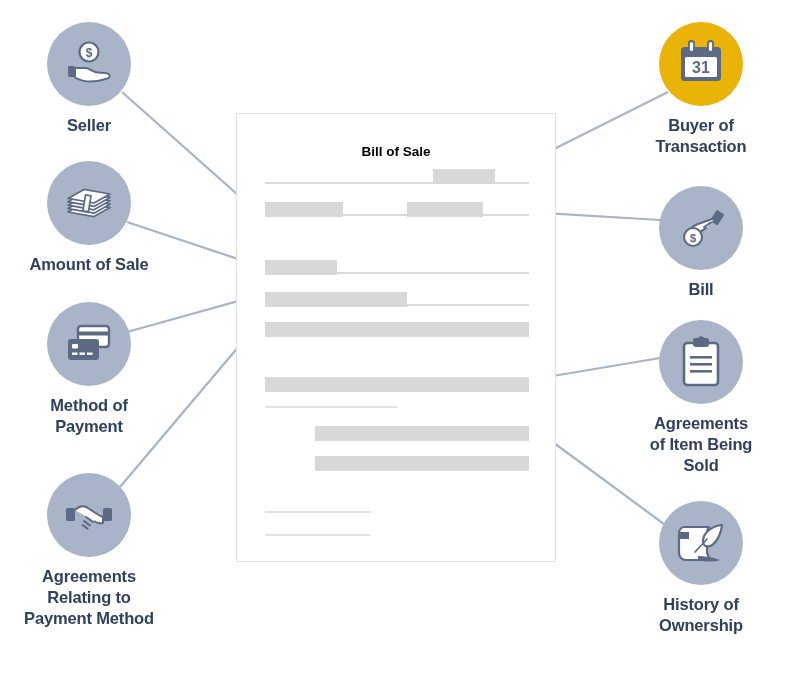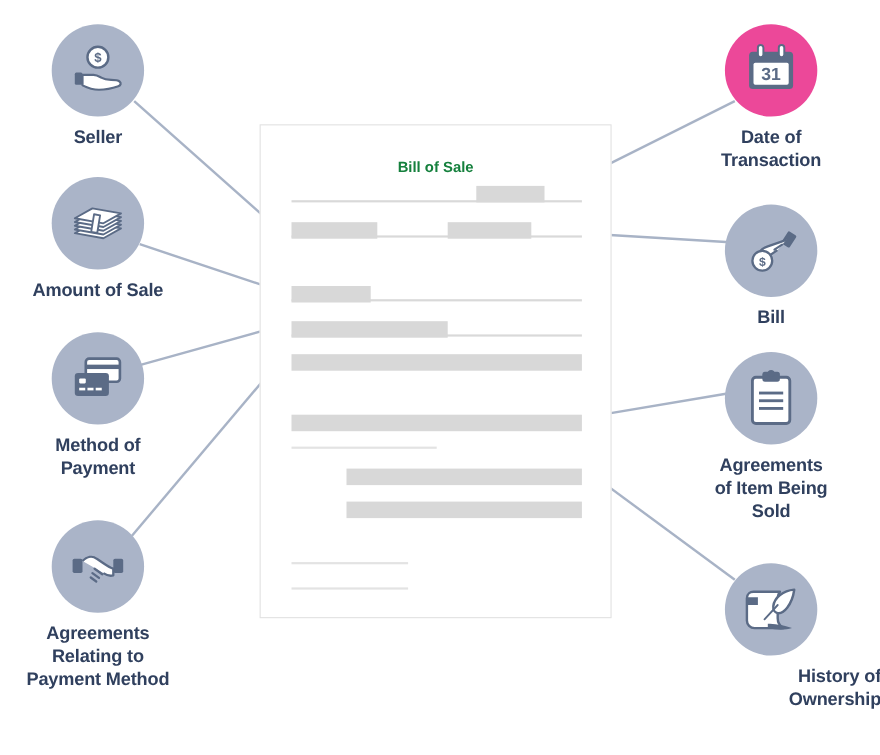--- a/index.html
+++ b/index.html
@@ -71,21 +71,21 @@
     box-sizing: border-box;
   }
   #doc-title {
     position: absolute;
     left: 0;
     top: 30px;
     width: 100%;
     text-align: center;
     font-size: 13.5px;
     font-weight: bold;
-    color: #15803d;
+    color: #000000;
   }
   .rule {
     position: absolute;
     height: 2px;
     background: #d9d9d9;
   }
   .block {
     position: absolute;
     height: 15px;
     background: #d8d8d8;
@@ -199,32 +199,32 @@
               <path d="M22 33 l6 4.4" stroke="#5b6b86" stroke-width="2.1" stroke-linecap="round" fill="none"></path>
               <path d="M20.5 37 l5 3.6" stroke="#5b6b86" stroke-width="2.1" stroke-linecap="round" fill="none"></path>
             </g>
           </svg>
         </div>
         <div class="node-label">Agreements
 Relating to
 Payment Method</div>
       </div>
       <div class="node right" style="top: 22px; left: 601px;">
-        <div class="badge" style="width: 84px; height: 84px; background: #ec4899;">
+        <div class="badge" style="width: 84px; height: 84px; background: #eab308;">
           <svg width="54" height="54" viewBox="0 0 54 54">
             <g>
               <rect x="7" y="10" width="40" height="34" rx="3.5" fill="#5b6b86"></rect>
               <rect x="15" y="4" width="5" height="11" rx="2.5" fill="#ffffff" stroke="#5b6b86" stroke-width="1.8"></rect>
               <rect x="34" y="4" width="5" height="11" rx="2.5" fill="#ffffff" stroke="#5b6b86" stroke-width="1.8"></rect>
               <rect x="11" y="20" width="32" height="20" rx="1.6" fill="#ffffff"></rect>
               <text x="27" y="36" text-anchor="middle" font-size="16" font-weight="bold" fill="#5b6b86" font-family="&quot;Liberation Sans&quot;, sans-serif">31</text>
             </g>
           </svg>
         </div>
-        <div class="node-label">Date of
+        <div class="node-label">Buyer of
 Transaction</div>
       </div>
       <div class="node right" style="top: 186px; left: 601px;">
         <div class="badge" style="width: 84px; height: 84px; background: rgb(170, 180, 200);">
           <svg width="54" height="54" viewBox="0 0 54 54">
             <g>
               <rect x="39" y="10" width="9" height="13" rx="1.5" fill="#5b6b86" transform="rotate(33 43 16)"></rect>
               <path d="M41 17 l-17 6 c-3 1 -5 2 -6.5 4 -1.6 2.2 -1 4.6 1.6 5.2 2.6 .6 6 -.6 8.6 -2.4 l5 -3.4" fill="#ffffff" stroke="#5b6b86" stroke-width="2.1" stroke-linejoin="round"></path>
               <path d="M30 26 l7 -4.6" stroke="#5b6b86" stroke-width="1.9" stroke-linecap="round" fill="none"></path>
               <circle cx="19" cy="36" r="9" fill="#ffffff" stroke="#5b6b86" stroke-width="2.1"></circle>
@@ -244,21 +244,21 @@
               <rect x="16" y="21" width="22" height="2.6" fill="#5b6b86"></rect>
               <rect x="16" y="28" width="22" height="2.6" fill="#5b6b86"></rect>
               <rect x="16" y="35" width="22" height="2.6" fill="#5b6b86"></rect>
             </g>
           </svg>
         </div>
         <div class="node-label">Agreements
 of Item Being
 Sold</div>
       </div>
-      <div class="node right" style="top: 512px; left: 601px; text-align: right;">
+      <div class="node right" style="top: 501px; left: 601px;">
         <div class="badge" style="width: 84px; height: 84px; background: rgb(170, 180, 200);">
           <svg width="54" height="54" viewBox="0 0 54 54">
             <g>
               <path d="M5 17 c0 -4 3 -6 6 -6 h24 c-2 2 -2 5 -2 8 v16 c0 4 2 7 5 9 h-26 c-4 0 -7 -3 -7 -7 z" fill="#ffffff" stroke="#5b6b86" stroke-width="2.2" stroke-linejoin="round"></path>
               <path d="M5 16 h10 v7 h-10 z" fill="#5b6b86"></path>
               <path d="M24 40 c5 0 14 1 22 4 -6 2 -14 2 -22 0 z" fill="#5b6b86"></path>
               <path d="M48 9 c-10 1 -18 7 -19 15 -0.4 3.5 1.4 6 4 6.4 5 .8 13 -7 15 -21 z" fill="#ffffff" stroke="#5b6b86" stroke-width="2.2" stroke-linejoin="round"></path>
               <path d="M21 36 l12 -13" stroke="#5b6b86" stroke-width="1.7" stroke-linecap="round" fill="none"></path>
             </g>
           </svg>

